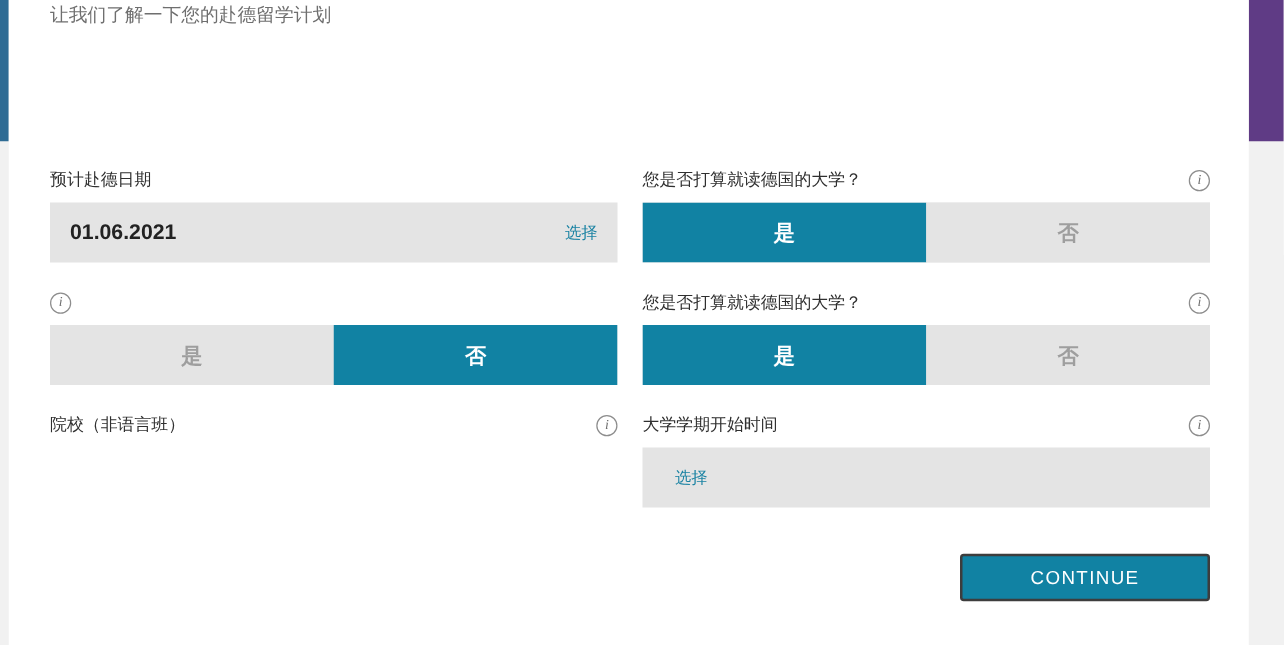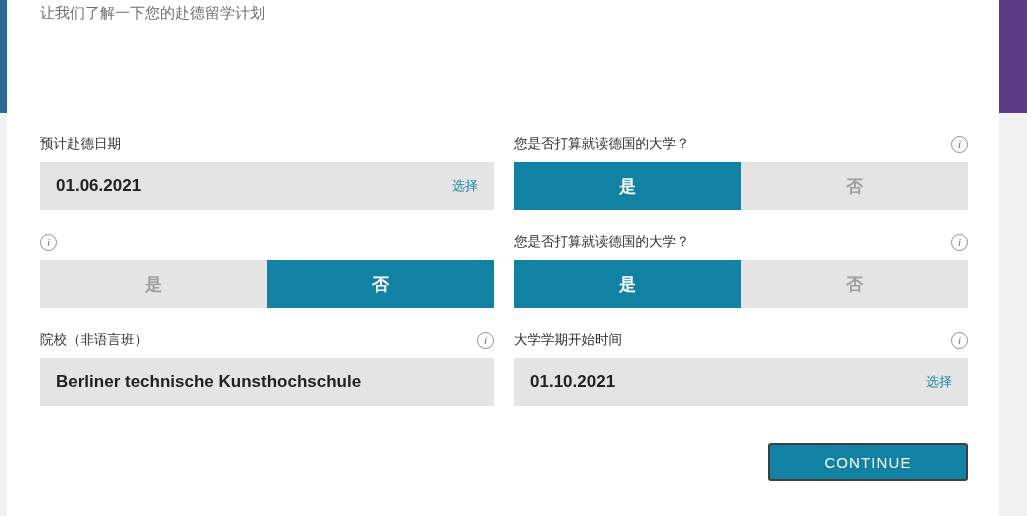--- a/index.html
+++ b/index.html
@@ -267,32 +267,28 @@
 
         </div>
 
         <div class="form-row">
 
           <div class="field">
             <div class="field-label-row">
               <span class="field-label">院校（非语言班）</span>
               <span class="info-icon">i</span>
             </div>
+          </div>
+
+          <div class="field">
+            <div class="field-label-row">
+              <span class="field-label">大学学期开始时间</span>
+              <span class="info-icon">i</span>
+            </div>
             <div class="input-box">
-              <span class="input-value regular">Berliner technische Kunsthochschule</span>
-            </div>
-          </div>
-
-          <div class="field">
-            <div class="field-label-row">
-              <span class="field-label">大学学期开始时间</span>
-              <span class="info-icon">i</span>
-            </div>
-            <div class="input-box">
-              <span class="input-value">01.10.2021</span>
               <span class="input-action" style="color: rgb(27, 131, 163);">选择</span>
             </div>
           </div>
 
         </div>
 
       </div>
 
       <div class="footer">
         <div class="continue-button" style="background: rgb(17, 130, 163);">CONTINUE</div>

